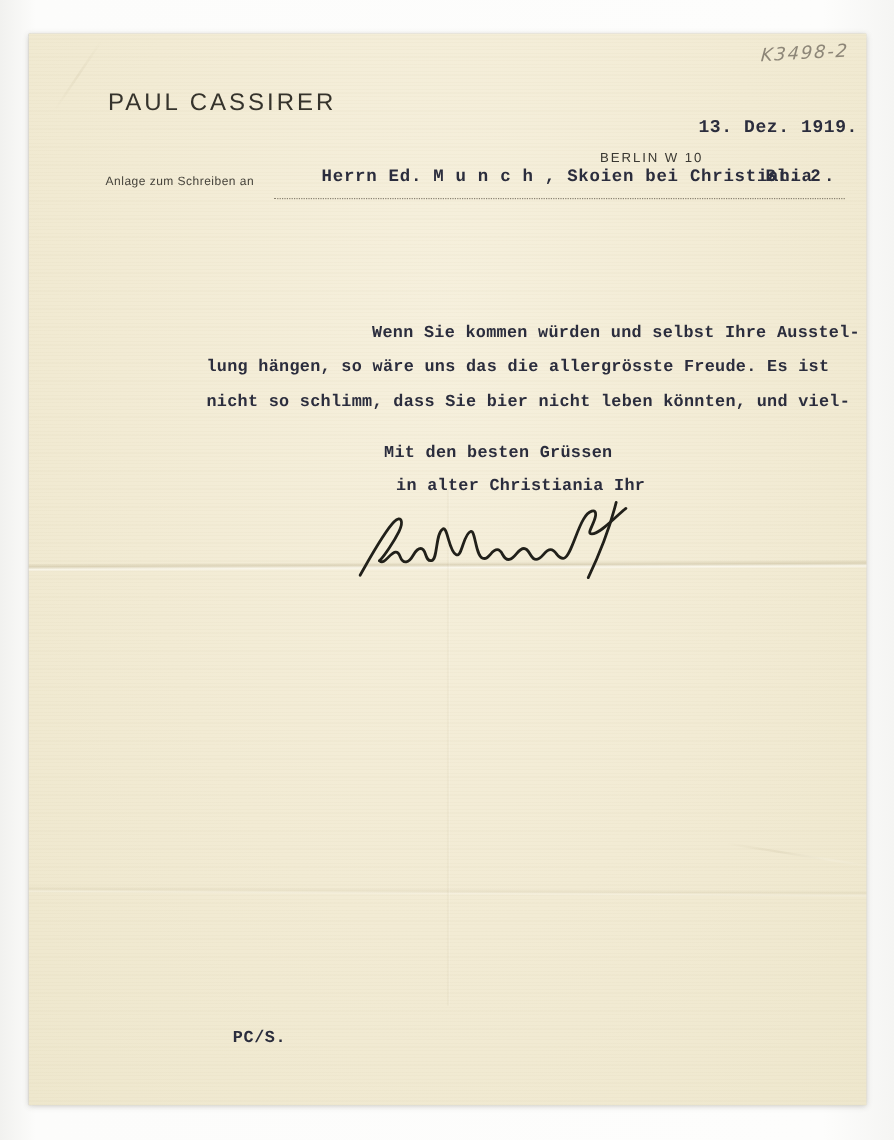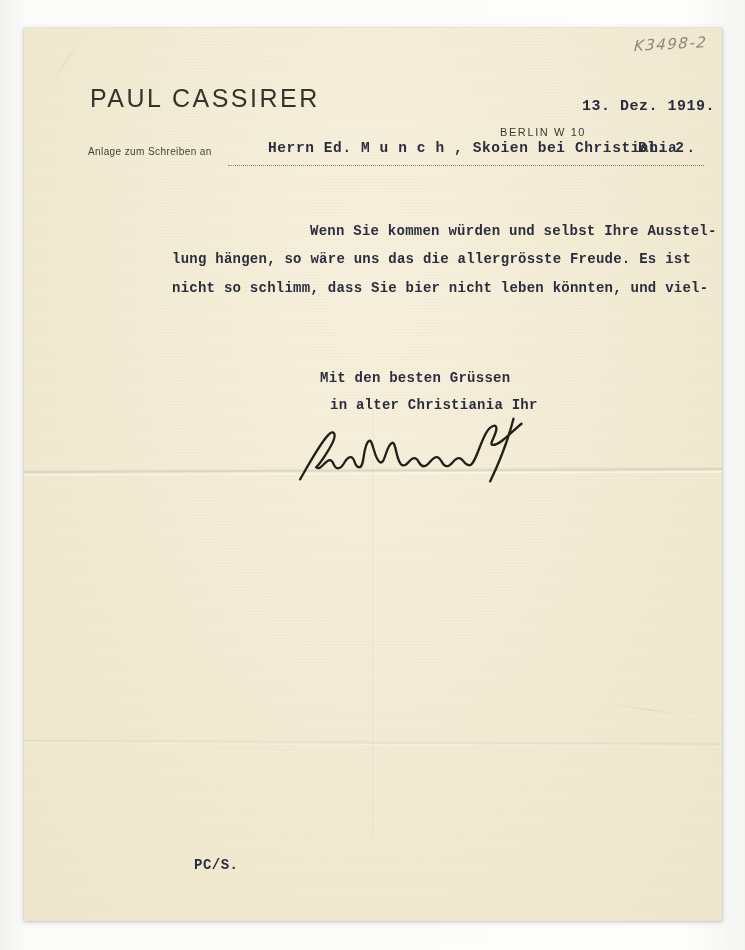--- a/index.html
+++ b/index.html
@@ -35,22 +35,22 @@
   .crease-br{
     left:580px;top:684px;width:130px;height:2px;transform:rotate(9deg);opacity:.35;
     background:linear-gradient(90deg, rgba(168,155,118,0) , rgba(168,155,118,0.4), rgba(255,255,252,0.4), rgba(168,155,118,0));
   }
   .pencil-note{
     position:absolute;left:610px;top:7px;
     font-family:"DejaVu Sans",sans-serif;font-style:italic;font-size:15px;
     color:#8d8678;letter-spacing:1.5px;transform:rotate(-3deg) skewX(-7deg);
   }
   .sender{
-    position:absolute;left:66px;top:56px;
-    font-size:25px;letter-spacing:2.5px;color:#35332c;font-weight:400;
+    position:absolute;left:66px;top:47px;
+    font-size:20px;letter-spacing:2.5px;color:#35332c;font-weight:400;
   }
   .city{
     position:absolute;left:476px;top:70px;
     font-size:11px;letter-spacing:1.6px;color:#3a3832;margin-top:28px;
   }
   .tw{font-family:"Liberation Mono",monospace;font-weight:700;color:#2b2d3d;}
   .date{position:absolute;left:558px;top:70px;font-size:15px;letter-spacing:0.5px;text-align:center;}
   .encl-label{
     position:absolute;left:64px;top:118px;
     font-size:10px;letter-spacing:0.4px;color:#45423a;
@@ -59,21 +59,21 @@
   .sheet{position:absolute;left:614px;top:112px;font-size:14.5px;letter-spacing:0.6px;}
   .fill-rule{
     position:absolute;left:204px;top:136px;width:476px;height:1px;
     border-bottom:1px dotted rgba(110,103,86,0.8);
   }
   .body-block{
     position:absolute;left:148px;top:189px;width:534px;
     font-size:14px;line-height:28.4px;letter-spacing:0.25px;
   }
   .body-line{white-space:nowrap;}
-  .body-line.indent{text-indent:138px;}
+  .body-line.indent{text-indent:138px;margin-top:47px;}
   .body-line.shift{padding-left:7px;}
   .closing-1{position:absolute;left:276px;top:342px;font-size:14px;letter-spacing:0.25px;margin-left:20px;}
   .closing-2{position:absolute;left:306px;top:369px;font-size:14px;letter-spacing:0.25px;}
   .signature{position:absolute;left:268px;top:386px;width:268px;height:70px;}
   .initials{position:absolute;left:170px;top:829px;font-size:14px;letter-spacing:0.5px;}
 </style>
 </head>
 <body>
 
 <div class="paper">

